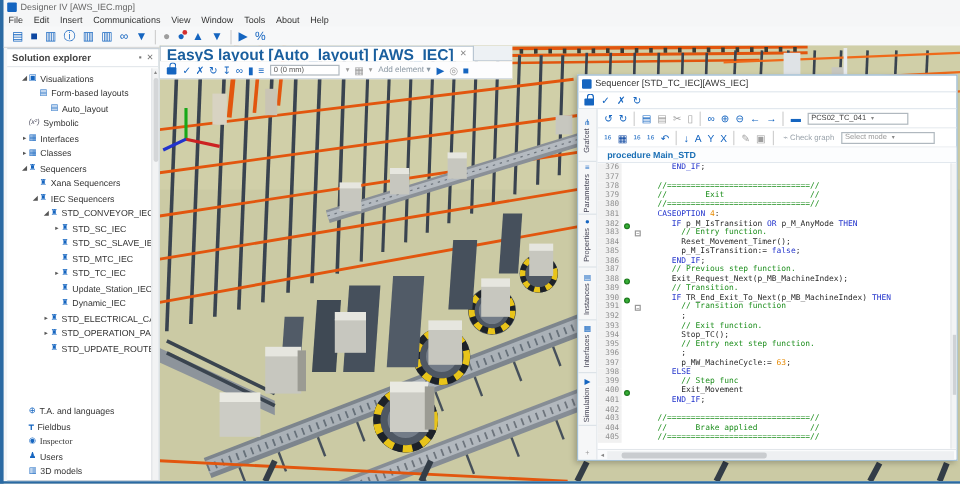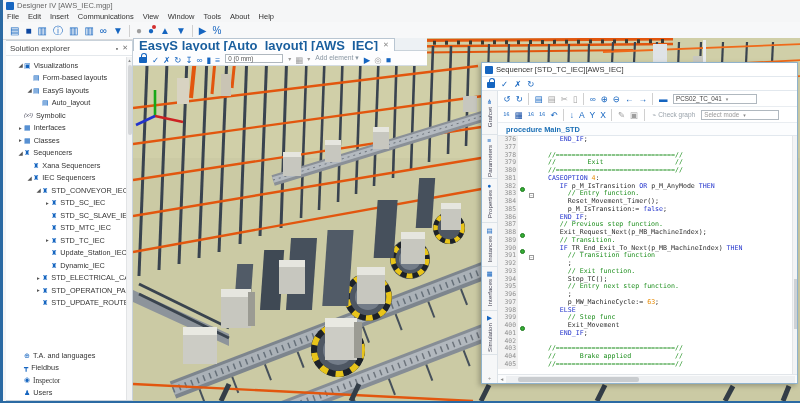--- a/index.html
+++ b/index.html
@@ -14,21 +14,21 @@
   #menubar span{font-size:7.5px;color:#333;margin-right:9px;cursor:default;}
   #maintoolbar{height:18px;display:flex;align-items:center;padding-left:4px;background:#f7f8f9;border-bottom:1px solid #d9d9d9;}
   .tbi{font-size:10px;line-height:10px;margin:0 3px;position:relative;}
   .tbi.b{color:#1565c0;} .tbi.d{color:#0d47a1;} .tbi.g{color:#9e9e9e;}
   .tbi .reddot{position:absolute;right:-2px;top:-1px;width:4px;height:4px;border-radius:50%;background:#d32f2f;}
   .tbsep{width:1px;height:12px;background:#d0d0d0;margin:0 3px;}
   
   #explorer{position:absolute;left:3px;top:40px;width:127px;height:361px;background:#fff;
             border:1px solid #c9d2da;border-left:none;}
   #explorer .hd{height:15px;display:flex;align-items:center;padding:0 4px;border-bottom:1px solid #e4e8ec;}
-  #explorer .hd .t{font-size:8px;color:#444;flex:1;}
+  #explorer .hd .t{font-size:8px;color:#444;flex:1;font-weight:bold;}
   #explorer .hd .ic{font-size:7px;color:#777;margin-left:4px;}
   #tree{position:absolute;top:16px;left:0;right:6px;bottom:0;overflow:hidden;padding-top:2px;}
   .trow{height:12.5px;display:flex;align-items:center;white-space:nowrap;}
   .trow .exp{width:7px;font-size:5.5px;color:#555;text-align:center;flex:none;}
   .trow .tic{font-size:7px;color:#1565c0;margin-right:3px;flex:none;line-height:7px;}
   .trow .tic.sym{color:#556;font-style:italic;font-size:6px;}
   .trow .lbl{font-size:7.3px;color:#333;}
   #exp-scroll{position:absolute;right:0;top:16px;bottom:0;width:6px;background:#f2f3f4;border-left:1px solid #e2e4e6;}
   #exp-scroll .arr{font-size:5px;color:#888;text-align:center;display:block;}
   #exp-scroll .thumb{position:absolute;left:1px;top:8px;width:4px;height:70px;background:#d4d6d8;border-radius:2px;}
@@ -626,25 +626,20 @@
       <div class="trow" style="padding-left: 11px;">
         <span class="exp">◢</span>
         <span class="tic">▣</span>
         <span class="lbl">Visualizations</span>
       </div>
       <div class="trow" style="padding-left: 20px;">
         <span class="exp"></span>
         <span class="tic">▤</span>
         <span class="lbl">Form-based layouts</span>
       </div>
-      <div class="trow" style="padding-left: 20px;">
-        <span class="exp">◢</span>
-        <span class="tic">▤</span>
-        <span class="lbl">EasyS layouts</span>
-      </div>
       <div class="trow" style="padding-left: 29px;">
         <span class="exp"></span>
         <span class="tic">▤</span>
         <span class="lbl">Auto_layout</span>
       </div>
       <div class="trow" style="padding-left: 11px;">
         <span class="exp"></span>
         <span class="tic sym">(x²)</span>
         <span class="lbl">Symbolic</span>
       </div>

